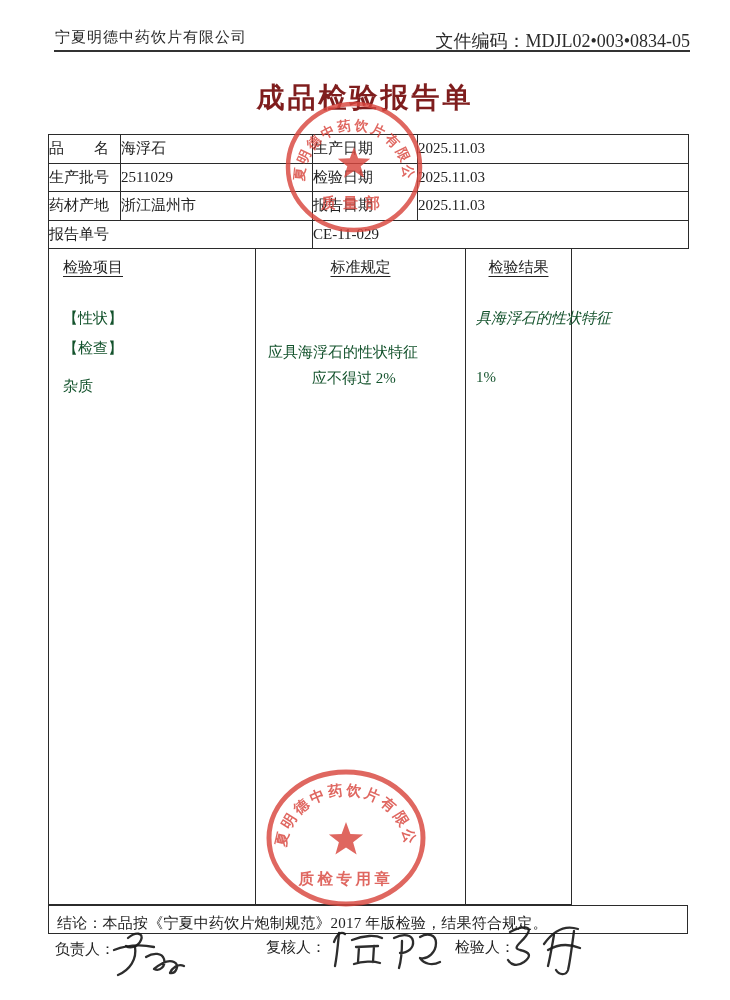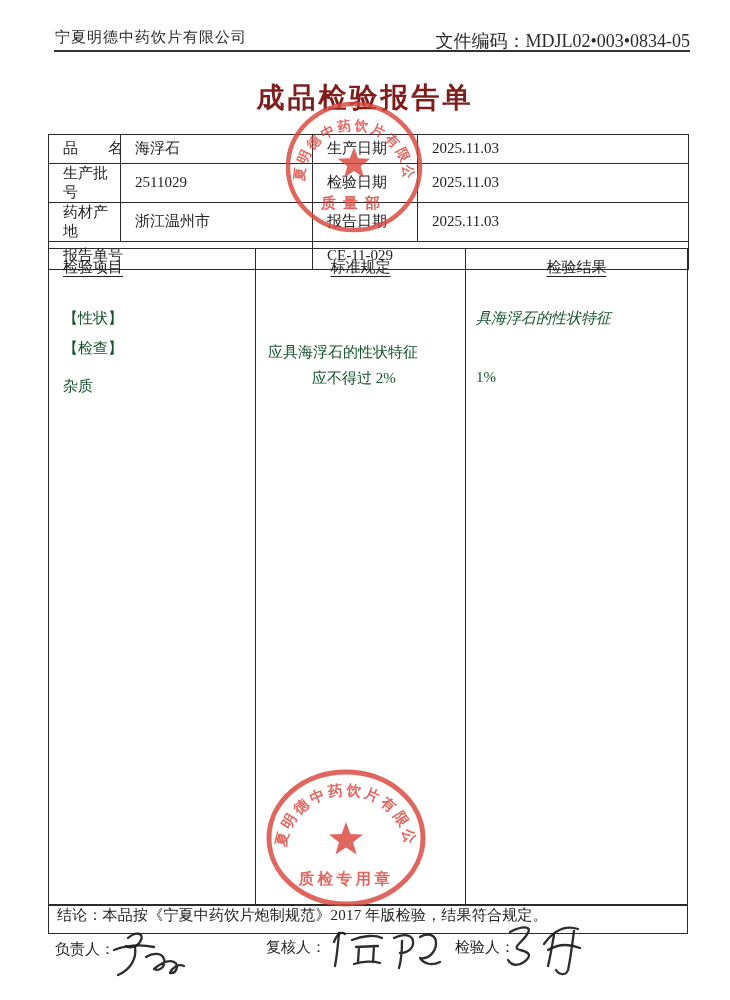--- a/index.html
+++ b/index.html
@@ -11,35 +11,35 @@
   }
   
   .hdr-company{position:absolute;left:55px;top:28px;font-size:15px;letter-spacing:1px;color:#2a2a2a;}
   .hdr-code{position:absolute;right:40px;top:29px;font-size:18px;color:#2a2a2a;}
   .hdr-rule{position:absolute;left:54px;top:50px;width:636px;height:0;border-top:2px solid #333;}
   
   .doc-title{position:absolute;left:0;top:79px;width:100%;text-align:center;
     font-size:28px;font-weight:bold;letter-spacing:3px;color:#7f1d1d;}
   
   .info-table{position:absolute;left:48px;top:134px;width:640px;border-collapse:collapse;table-layout:fixed;}
-  .info-table td{border:1.5px solid #2b2b2b;font-size:15px;height:28.5px;padding:0 0 0 14px;color:#222;vertical-align:middle;}
+  .info-table td{border:1.5px solid #2b2b2b;font-size:15px;height:28.5px;padding:0 0 0 0;color:#222;vertical-align:middle;}
   .lbl-spread{display:inline-block;width:60px;text-align:justify;text-align-last:justify;}
   
-  .insp{position:absolute;left:48px;top:248px;width:640px;height:657px;border:1.5px solid #2b2b2b;display:flex;}
+  .insp{position:absolute;left:48px;top:248px;width:524px;height:657px;border:1.5px solid #2b2b2b;display:flex;}
   .insp-col{position:relative;height:100%;}
   .insp-col1{width:207px;border-right:1.5px solid #2b2b2b;}
   .insp-col2{width:210px;border-right:1.5px solid #2b2b2b;}
   .insp-col3{flex:1;}
   .insp-head{position:absolute;top:9px;left:0;width:100%;text-align:center;font-size:15px;color:#222;
     text-decoration:underline;text-underline-offset:4px;}
   .insp-col1 .insp-head{text-align:left;padding-left:14px;}
   .cell-txt{position:absolute;font-size:15px;color:#14532d;white-space:nowrap;}
   
   .conclusion{position:absolute;left:48px;top:905px;width:640px;height:29px;border:1.5px solid #2b2b2b;
-    font-size:15px;color:#222;display:flex;align-items:flex-start;padding-left:8px;letter-spacing:.2px;}
+    font-size:15px;color:#222;display:flex;align-items:flex-end;padding-left:8px;letter-spacing:.2px;}
   .sig-label{position:absolute;font-size:15px;color:#222;}
   .sig-svg{position:absolute;}
   .sig-svg path{fill:none;stroke:#1b1b1b;stroke-width:2.3;stroke-linecap:round;stroke-linejoin:round;opacity:.92;}
   
   .stamp{position:absolute;opacity:.82;}
   .stamp text{fill:#d9463e;font-family:"Liberation Serif","DejaVu Serif",serif;font-weight:bold;}
   .stamp .ring{fill:none;stroke:#d9463e;}
   .stamp .star{fill:#d9463e;}
 </style>
 </head>

